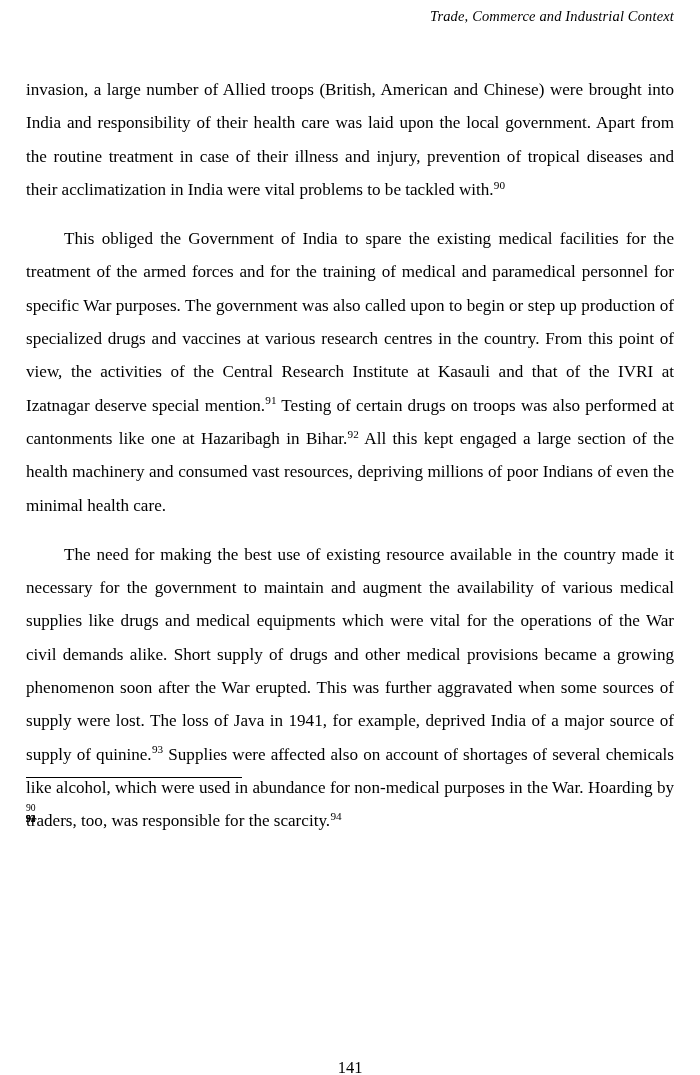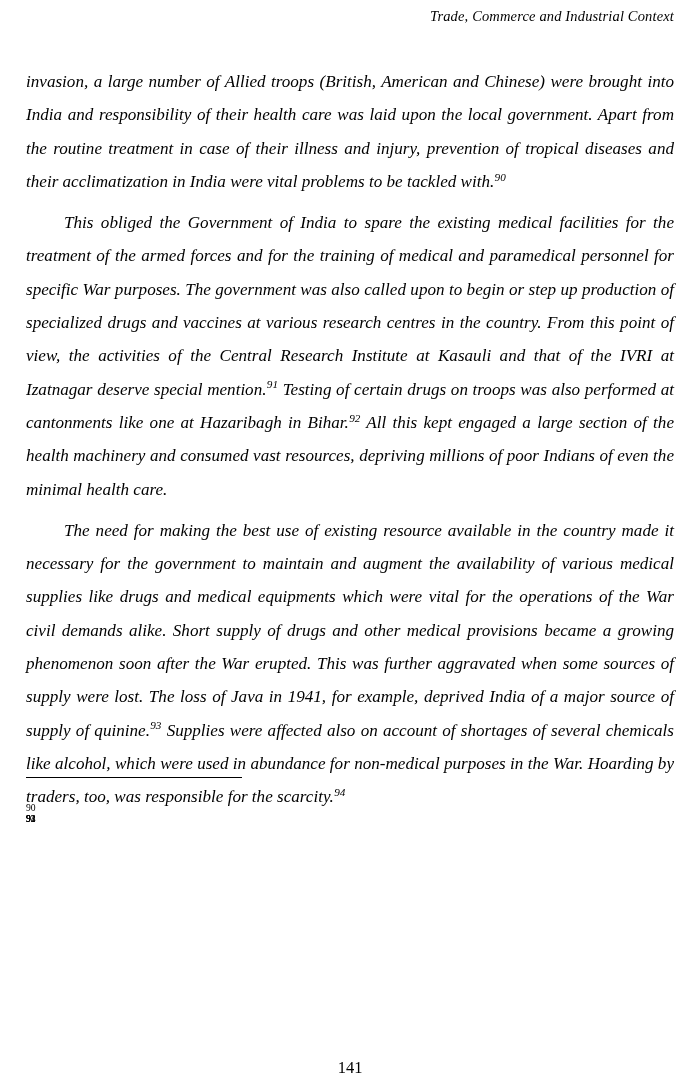--- a/index.html
+++ b/index.html
@@ -39,28 +39,27 @@
 
   
   .body-block {
     position: absolute;
     left: 26px;
     top: 57px;
     width: 648px;
   }
 
   p.para {
-    margin: 8px 0 0 0;
+    margin: 16px 0 0 0;
     font-size: 17.1px;
     line-height: 33.3px;
     text-align: justify;
     text-justify: inter-word;
     hyphens: none;
     color: #000;
-    font-style: italic;
   }
   p.para.indent {
     text-indent: 38px;
   }
 
   
   sup.fnref {
     font-size: 11.2px;
     line-height: 0;
     vertical-align: 0.56em;

